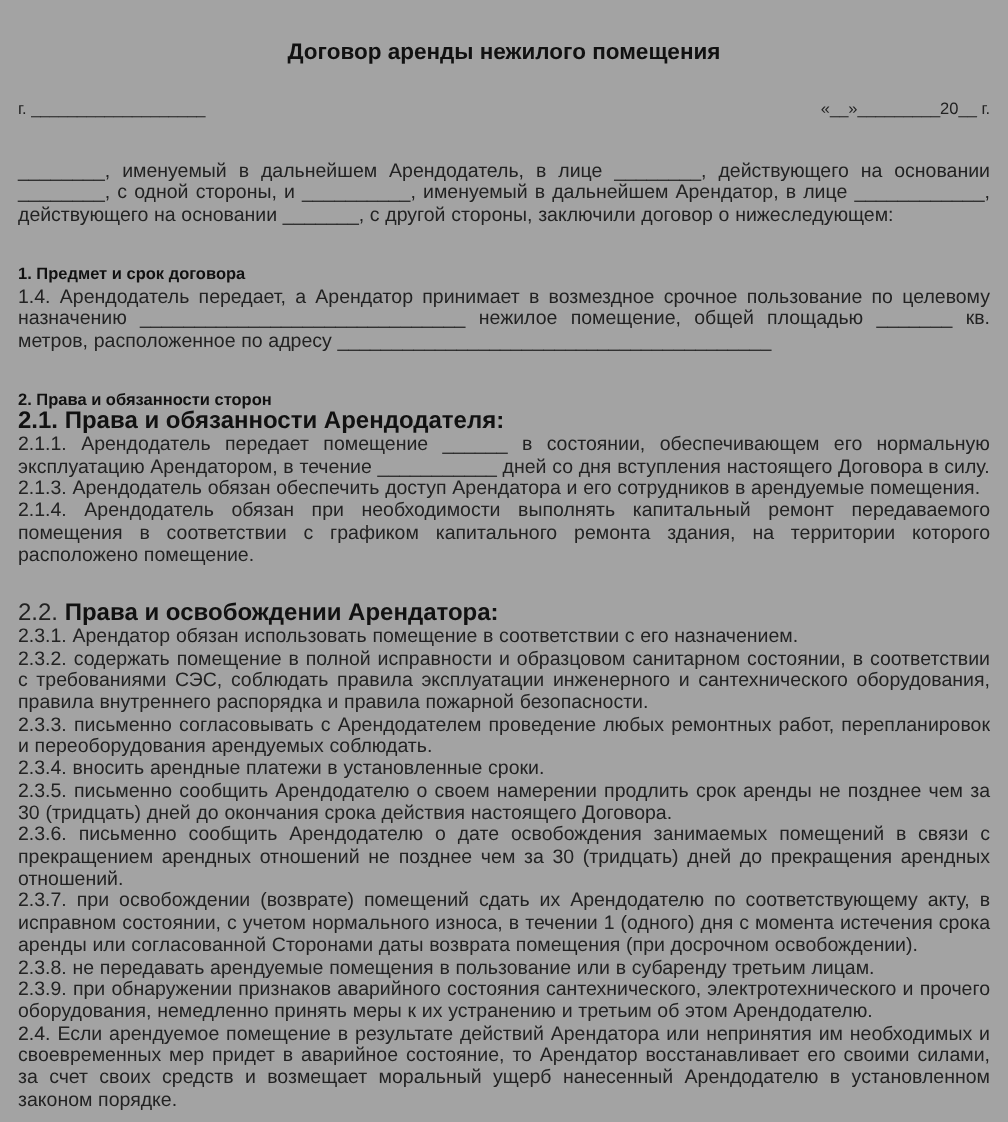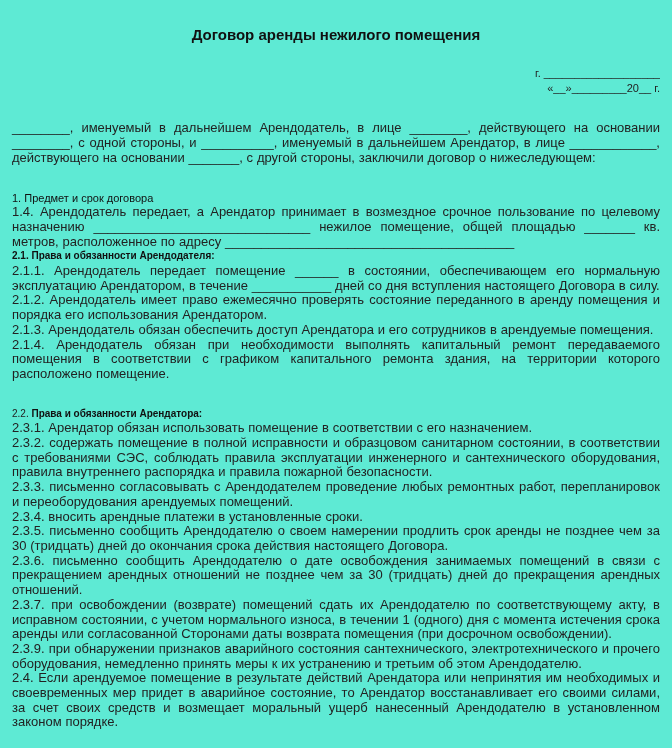--- a/index.html
+++ b/index.html
@@ -12,59 +12,58 @@
     height: 748px;
     overflow: hidden;
     font-family: "Liberation Sans", sans-serif;
     color: #222222;
   }
   .page {
     box-sizing: border-box;
     width: 672px;
     height: 748px;
     padding: 20px 12px 0 12px;
-    background: #5eead4;
+    background: #a3a3a3;
   }
   .title {
     text-align: center;
     font-weight: bold;
     font-size: 15px;
     line-height: 18px;
     color: #111111;
     margin-top: 6px;
   }
   .meta-row {
     display: flex;
     justify-content: space-between;
     align-items: flex-end;
     margin-top: 22px;
     font-size: 11px;
     line-height: 14.7px;
     white-space: nowrap;
-    flex-direction: column;
   }
   .doc-body {
     margin-top: 26px;
   }
   .para {
     font-size: 13px;
     line-height: 14.7px;
     text-align: justify;
     margin: 0;
     word-spacing: 0.2px;
   }
   .heading {
     font-size: 11px;
     line-height: 14.7px;
-    font-weight: normal;
+    font-weight: bold;
     color: #111111;
     margin: 0;
   }
   .subheading {
-    font-size: 10px;
+    font-size: 16px;
     line-height: 14.7px;
     margin: 0;
   }
   .subheading .bold {
     font-weight: bold;
     color: #111111;
   }
   .subheading .regular {
     font-weight: normal;
     text-align: center;
@@ -81,29 +80,30 @@
 
   <div class="meta-row">
     <span>г. ___________________</span>
     <span>«__»_________20__ г.</span>
   </div>
 
   <div class="doc-body">
       <div class="para">________, именуемый в дальнейшем Арендодатель, в лице ________, действующего на основании ________, с одной стороны, и __________, именуемый в дальнейшем Арендатор, в лице ____________, действующего на основании _______, с другой стороны, заключили договор о нижеследующем:</div>
       <div class="gap-before heading">1. Предмет и срок договора</div>
       <div class="para">1.4. Арендодатель передает, а Арендатор принимает в возмездное срочное пользование по целевому назначению ______________________________ нежилое помещение, общей площадью _______ кв. метров, расположенное по адресу ________________________________________</div>
+      <div class="gap-before heading">2. Права и обязанности сторон</div>
       <div class="subheading"><span class="bold">2.1. </span><span class="bold">Права и обязанности Арендодателя:</span></div>
       <div class="para">2.1.1. Арендодатель передает помещение ______ в состоянии, обеспечивающем его нормальную эксплуатацию Арендатором, в течение ___________ дней со дня вступления настоящего Договора в силу.</div>
-      <div class="para">2.1.2. Арендодатель имеет право ежемесячно проверять состояние переданного в аренду помещения и порядка его использования Арендатором.</div>
       <div class="para">2.1.3. Арендодатель обязан обеспечить доступ Арендатора и его сотрудников в арендуемые помещения.</div>
       <div class="para">2.1.4. Арендодатель обязан при необходимости выполнять капитальный ремонт передаваемого помещения в соответствии с графиком капитального ремонта здания, на территории которого расположено помещение.</div>
-      <div class="gap-before subheading"><span class="regular">2.2. </span><span class="bold">Права и обязанности Арендатора:</span></div>
+      <div class="gap-before subheading"><span class="regular">2.2. </span><span class="bold">Права и освобождении Арендатора:</span></div>
       <div class="para">2.3.1. Арендатор обязан использовать помещение в соответствии с его назначением.</div>
       <div class="para">2.3.2. содержать помещение в полной исправности и образцовом санитарном состоянии, в соответствии с требованиями СЭС, соблюдать правила эксплуатации инженерного и сантехнического оборудования, правила внутреннего распорядка и правила пожарной безопасности.</div>
-      <div class="para">2.3.3. письменно согласовывать с Арендодателем проведение любых ремонтных работ, перепланировок и переоборудования арендуемых помещений.</div>
+      <div class="para">2.3.3. письменно согласовывать с Арендодателем проведение любых ремонтных работ, перепланировок и переоборудования арендуемых соблюдать.</div>
       <div class="para">2.3.4. вносить арендные платежи в установленные сроки.</div>
       <div class="para">2.3.5. письменно сообщить Арендодателю о своем намерении продлить срок аренды не позднее чем за 30 (тридцать) дней до окончания срока действия настоящего Договора.</div>
       <div class="para">2.3.6. письменно сообщить Арендодателю о дате освобождения занимаемых помещений в связи с прекращением арендных отношений не позднее чем за 30 (тридцать) дней до прекращения арендных отношений.</div>
       <div class="para">2.3.7. при освобождении (возврате) помещений сдать их Арендодателю по соответствующему акту, в исправном состоянии, с учетом нормального износа, в течении 1 (одного) дня с момента истечения срока аренды или согласованной Сторонами даты возврата помещения (при досрочном освобождении).</div>
+      <div class="para">2.3.8. не передавать арендуемые помещения в пользование или в субаренду третьим лицам.</div>
       <div class="para">2.3.9. при обнаружении признаков аварийного состояния сантехнического, электротехнического и прочего оборудования, немедленно принять меры к их устранению и третьим об этом Арендодателю.</div>
       <div class="para">2.4. Если арендуемое помещение в результате действий Арендатора или непринятия им необходимых и своевременных мер придет в аварийное состояние, то Арендатор восстанавливает его своими силами, за счет своих средств и возмещает моральный ущерб нанесенный Арендодателю в установленном законом порядке.</div>
     </div>
 </div>
 
 </body></html>

